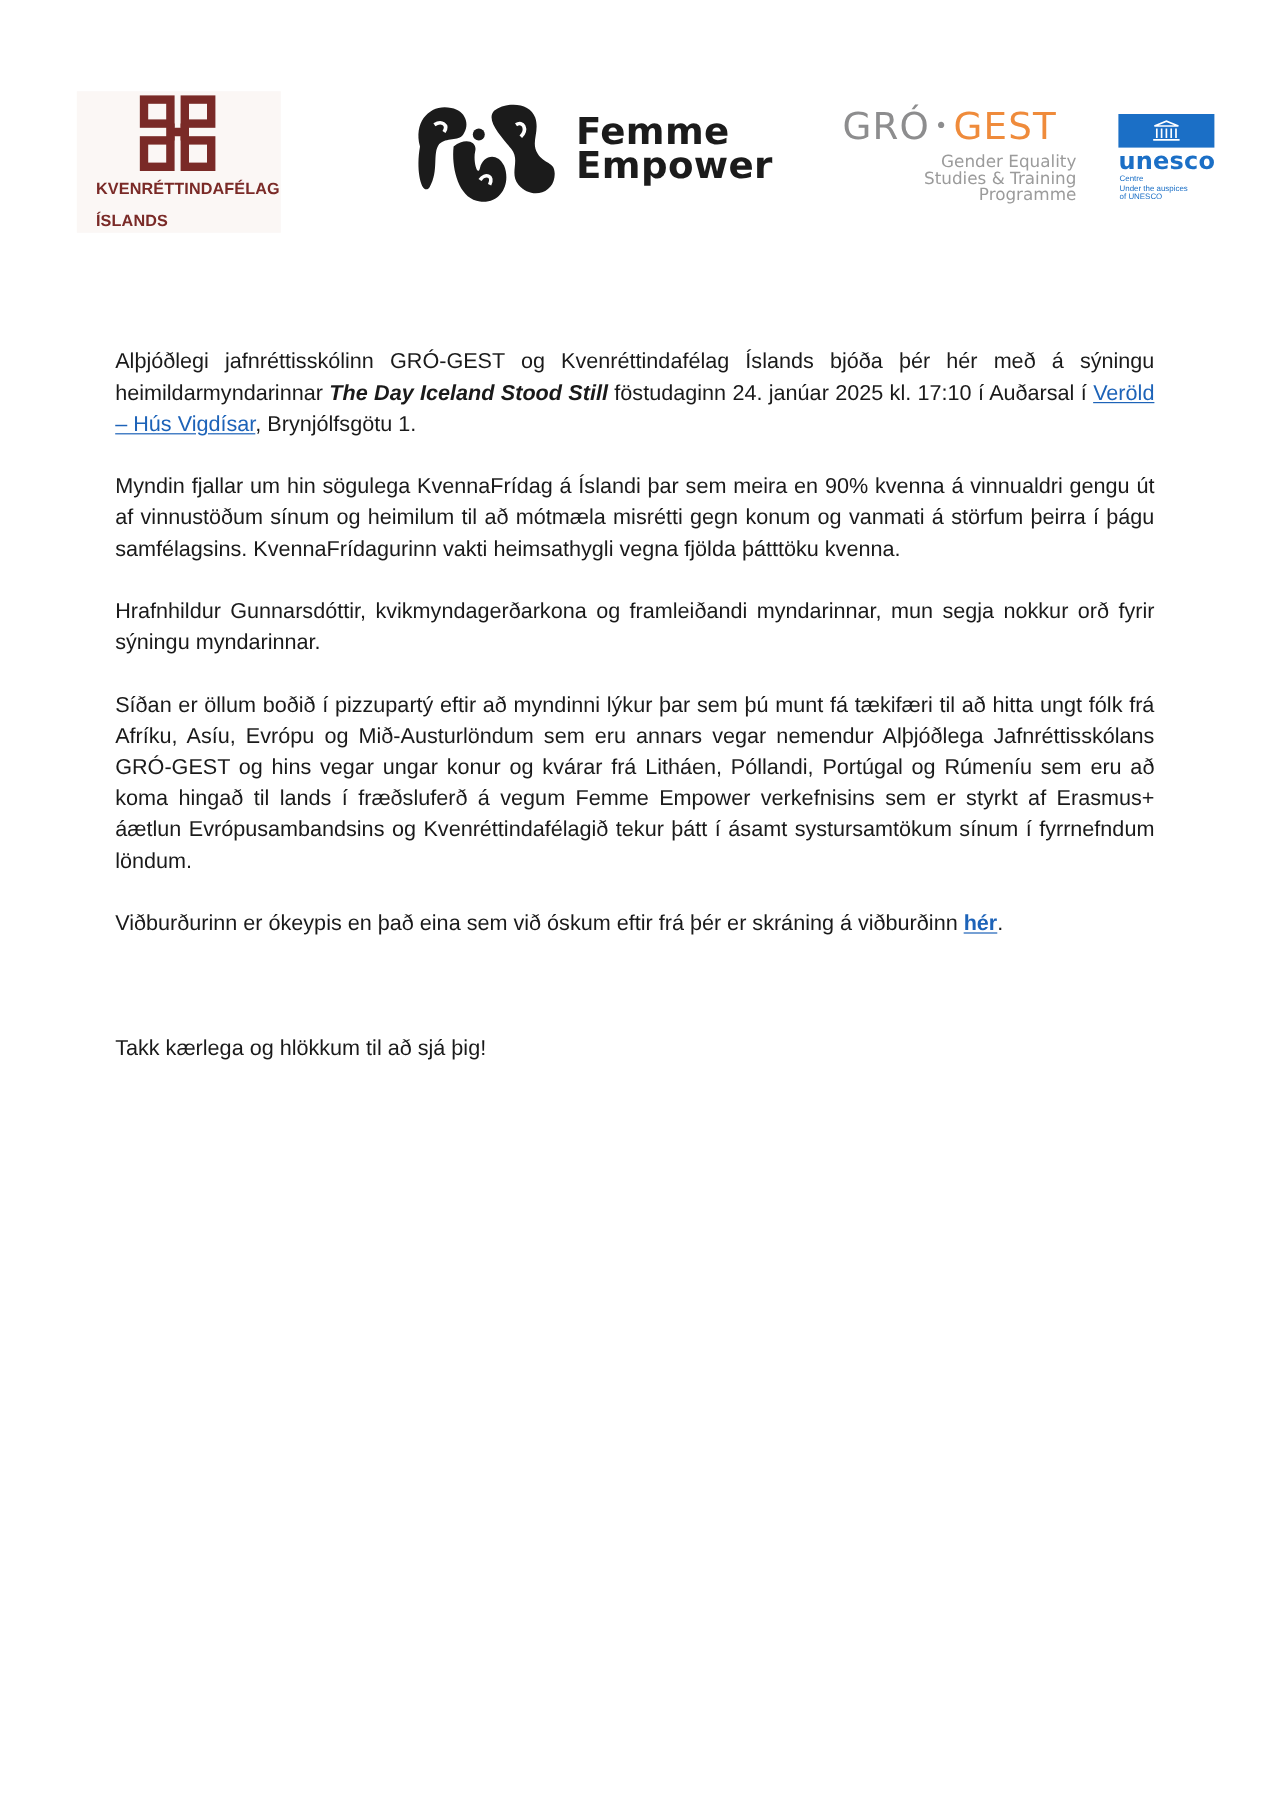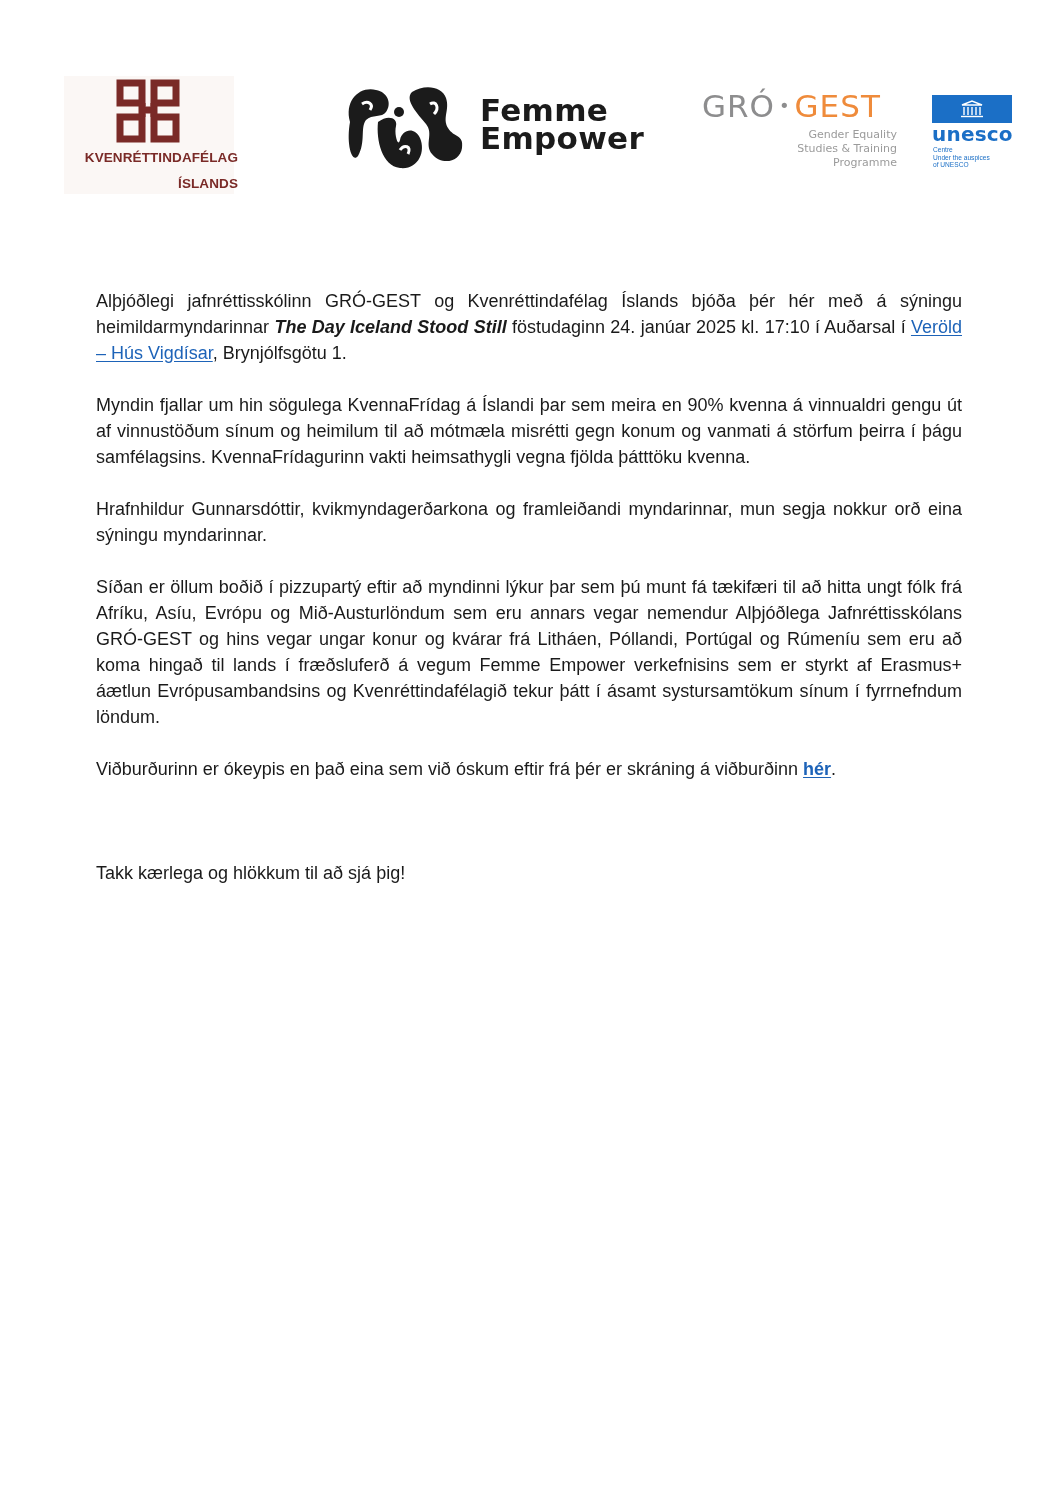--- a/index.html
+++ b/index.html
@@ -2,40 +2,40 @@
 <html><head>
   <meta charset="utf-8">
   <style>
     html, body { margin: 0; padding: 0; background: #ffffff; }
     body { width: 1058px; height: 1497px; position: relative; overflow: hidden;
            font-family: "Liberation Sans", "DejaVu Sans", sans-serif; color: #1a1a1a; }
 
     
     .logo-kvenfel { position: absolute; left: 64px; top: 76px; width: 170px; height: 118px; background: #fbf7f5; }
     .kvenfel-mark { position: absolute; left: 52px; top: 3px; width: 64px; height: 64px; }
-    .kvenfel-text { position: absolute; left: 4px; width: 170px; text-align: right; color: #7a2a27;
+    .kvenfel-text { position: absolute; left: 16px; width: 170px; text-align: left; color: #7a2a27;
                     font-family: "Liberation Sans", sans-serif; font-weight: bold; font-size: 13.5px; letter-spacing: 0.1px; }
     .kvenfel-line1 { top: 74px; }
     .kvenfel-line2 { top: 100px; }
 
     .logo-femme { position: absolute; left: 342px; top: 82px; width: 285px; height: 90px; }
     .femme-mark { position: absolute; left: 0; top: 0; width: 124px; height: 90px; }
     .femme-text { position: absolute; left: 138px; font-family: "DejaVu Sans", sans-serif; font-weight: bold;
                   font-size: 31px; color: #1b1b1b; letter-spacing: 0.3px; line-height: 28px; }
     .femme-line1 { top: 14px; }
     .femme-line2 { top: 42px; }
 
     .logo-gro { position: absolute; left: 702px; top: 88px; width: 205px; height: 85px; }
     .gro-word { position: absolute; left: 0; top: 0; font-family: "DejaVu Sans", sans-serif; font-size: 31px;
                 letter-spacing: 1px; line-height: 36px; white-space: nowrap; }
     .gro-grey { color: #8d8d8e; margin-top: 36px; }
     .gro-dot { color: #8d8d8e; font-size: 18px; vertical-align: 5px; margin: 0 4px; }
     .gro-orange { color: #ef8b3b; }
     .gro-sub { position: absolute; right: 10px; text-align: left; color: #9b9b9b; font-family: "DejaVu Sans", sans-serif;
-               font-size: 11px; line-height: 14px; }
+               font-size: 14px; line-height: 14px; }
     .gro-sub1 { top: 40px; } .gro-sub2 { top: 54px; } .gro-sub3 { top: 68px; }
 
     .logo-unesco { position: absolute; left: 932px; top: 95px; width: 82px; height: 75px; }
     .unesco-box { position: absolute; left: 0; top: 0; width: 80px; height: 28px; background: #1b6fc6; }
     .unesco-temple { position: absolute; left: 28px; top: 5px; width: 24px; height: 18px; }
     .unesco-word { position: absolute; left: 0; top: 28px; color: #1b6fc6; font-family: "DejaVu Sans", sans-serif;
                    font-weight: bold; font-size: 20px; letter-spacing: 0.2px; line-height: 22px; }
     .unesco-sub { position: absolute; left: 1px; color: #1b6fc6; font-family: "Liberation Sans", sans-serif;
                   font-size: 6.6px; line-height: 8px; }
     .unesco-sub1 { top: 51px; } .unesco-sub2 { top: 59px; } .unesco-sub3 { top: 66px; }
@@ -108,21 +108,21 @@
 </div>
 
 <div class="letter">
 
   <p class="para">
     <span>Alþjóðlegi jafnréttisskólinn GRÓ-GEST og Kvenréttindafélag Íslands bjóða þér hér með á sýningu heimildarmyndarinnar </span><span class="film-title">The Day Iceland Stood Still</span><span> föstudaginn 24. janúar 2025 kl. 17:10 í Auðarsal í </span><a class="link">Veröld – Hús Vigdísar</a><span>, Brynjólfsgötu 1.</span>
   </p>
 
   <p class="para">Myndin fjallar um hin sögulega KvennaFrídag á Íslandi þar sem meira en 90% kvenna á vinnualdri gengu út af vinnustöðum sínum og heimilum til að mótmæla misrétti gegn konum og vanmati á störfum þeirra í þágu samfélagsins. KvennaFrídagurinn vakti heimsathygli vegna fjölda þátttöku kvenna.</p>
 
-  <p class="para">Hrafnhildur Gunnarsdóttir, kvikmyndagerðarkona og framleiðandi myndarinnar, mun segja nokkur orð eina sýningu myndarinnar.</p>
+  <p class="para">Hrafnhildur Gunnarsdóttir, kvikmyndagerðarkona og framleiðandi myndarinnar, mun segja nokkur orð fyrir sýningu myndarinnar.</p>
 
   <p class="para">Síðan er öllum boðið í pizzupartý eftir að myndinni lýkur þar sem þú munt fá tækifæri til að hitta ungt fólk frá Afríku, Asíu, Evrópu og Mið-Austurlöndum sem eru annars vegar nemendur Alþjóðlega Jafnréttisskólans GRÓ-GEST og hins vegar ungar konur og kvárar frá Litháen, Póllandi, Portúgal og Rúmeníu sem eru að koma hingað til lands í fræðsluferð á vegum Femme Empower verkefnisins sem er styrkt af Erasmus+ áætlun Evrópusambandsins og Kvenréttindafélagið tekur þátt í ásamt systursamtökum sínum í fyrrnefndum löndum.</p>
 
 
   <p class="para-closing-gap">
     <span>Viðburðurinn er ókeypis en það eina sem við óskum eftir frá þér er skráning á viðburðinn </span><a class="link-bold">hér</a><span>.</span>
   </p>
 
   <p>Takk kærlega og hlökkum til að sjá þig!</p>
 </div>

